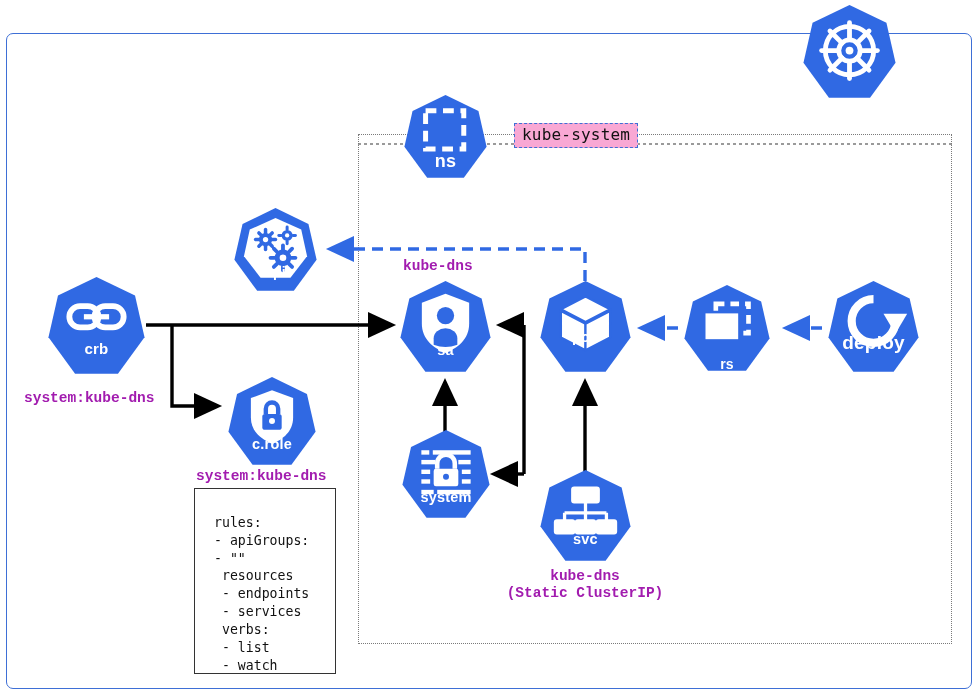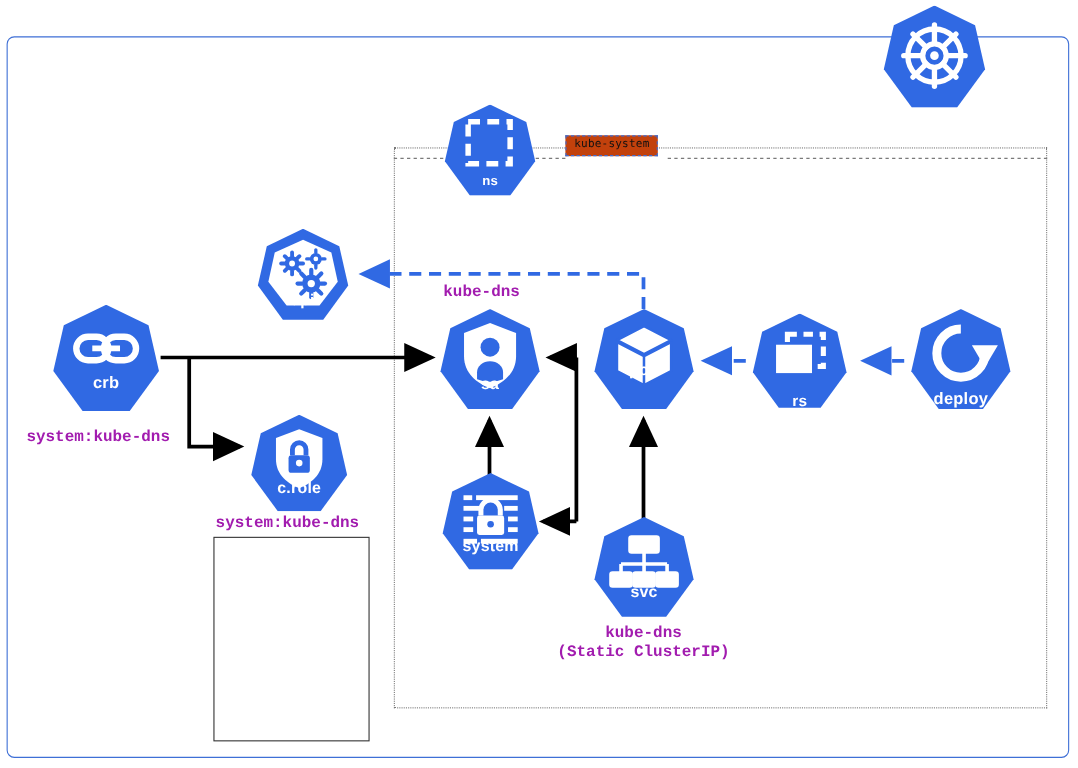--- a/index.html
+++ b/index.html
@@ -15,22 +15,22 @@
   
   .ns-boundary{
     position:absolute;left:358px;top:134px;width:594px;height:510px;
     border:1.3px dotted #7a7a7a;box-sizing:border-box;background:transparent;
   }
 
   
   .ns-chip{
     position:absolute;left:514px;top:123px;
     padding:3px 7px 4px 7px;
-    border:1.3px dashed #3e6fd6;background:#c2410c;
-    font-size:10px;color:#111;letter-spacing:.2px;line-height:1;
+    border:1.3px dashed #3e6fd6;background:#f9a8d4;
+    font-size:16px;color:#111;letter-spacing:.2px;line-height:1;
     white-space:nowrap;box-sizing:border-box;
   }
 
   
   .node{position:absolute;width:0;height:0;}
   .hept{
     position:absolute;left:0;top:0;
     clip-path:polygon(50% 0%,89.7% 19.2%,99.5% 62.2%,72.1% 99.7%,27.9% 99.7%,0.5% 62.2%,10.3% 19.2%);
     background:#3069e3;
   }
@@ -144,21 +144,21 @@
       </g>
       <circle cx="50" cy="49" r="4.2" fill="#fff"></circle>
     </svg>
   </div>
 
   <div class="node" style="left:404px;top:95px;">
     <div class="hept" style="width:83px;height:83px;"></div>
     <svg class="glyph" width="83" height="83" viewBox="0 0 100 100">
       <rect x="26" y="19" width="46" height="46" fill="none" stroke="#fff" stroke-width="6" stroke-dasharray="13,8"></rect>
     </svg>
-    <div class="nlabel" style="top:63px;font-size:12px;width:83px;">ns</div>
+    <div class="nlabel" style="top:57px;font-size:18px;width:83px;">ns</div>
   </div>
 
   <div class="node" style="left:234px;top:208px;">
     <div class="hept" style="width:83px;height:83px;"></div>
     <svg class="glyph" width="83" height="83" viewBox="0 0 100 100">
       <polygon points="50,12 81,26 88,58 68,84 32,84 12,58 19,26" fill="#fff"></polygon>
       <g fill="#3069e3">
         <circle cx="38" cy="38" r="8"></circle>
           <circle cx="38" cy="38" r="3.2" fill="#fff"></circle>
         <g stroke="#3069e3" stroke-width="4.2" stroke-linecap="round">
@@ -253,21 +253,21 @@
     </svg>
     <div class="nlabel" style="top:72px;font-size:14px;width:86px;">rs</div>
   </div>
 
   <div class="node" style="left:828px;top:281px;">
     <div class="hept" style="width:91px;height:91px;"></div>
     <svg class="glyph" width="91" height="91" viewBox="0 0 100 100">
       <path d="M50,20 a24,24 0 1 0 24,24" fill="none" stroke="#fff" stroke-width="9" stroke-linecap="butt"></path>
       <polygon points="61,36 87,36 74,58" fill="#fff"></polygon>
     </svg>
-    <div class="nlabel" style="top:74px;font-size:15px;width:91px;">deploy</div>
+    <div class="nlabel" style="top:52px;font-size:19px;width:91px;">deploy</div>
   </div>
 
   <div class="node" style="left:402px;top:430px;">
     <div class="hept" style="width:88px;height:88px;"></div>
     <svg class="glyph" width="88" height="88" viewBox="0 0 100 100">
       <g fill="#fff">
         <rect x="22" y="23" width="9" height="5"></rect>
         <rect x="35" y="23" width="43" height="5"></rect>
         <rect x="22" y="34" width="16" height="5"></rect>
         <rect x="64" y="34" width="14" height="5"></rect>
@@ -305,14 +305,23 @@
 
   <div class="ns-chip">kube-system</div>
 
   <div class="cap b" style="left:24px;top:390px;font-size:14.5px;">system:kube-dns</div>
   <div class="cap b" style="left:403px;top:258px;font-size:14.5px;">kube-dns</div>
   <div class="cap b" style="left:196px;top:468px;font-size:14.5px;">system:kube-dns</div>
   <div class="cap b ctr" style="left:480px;top:568px;font-size:14.5px;width:210px;">kube-dns
 (Static ClusterIP)</div>
 
   <div class="yaml-box"></div>
+  <div class="yaml-text">rules:
+- apiGroups:
+- ""
+ resources
+ - endpoints
+ - services
+ verbs:
+ - list
+ - watch</div>
 
 </div>
 
 </body></html>

